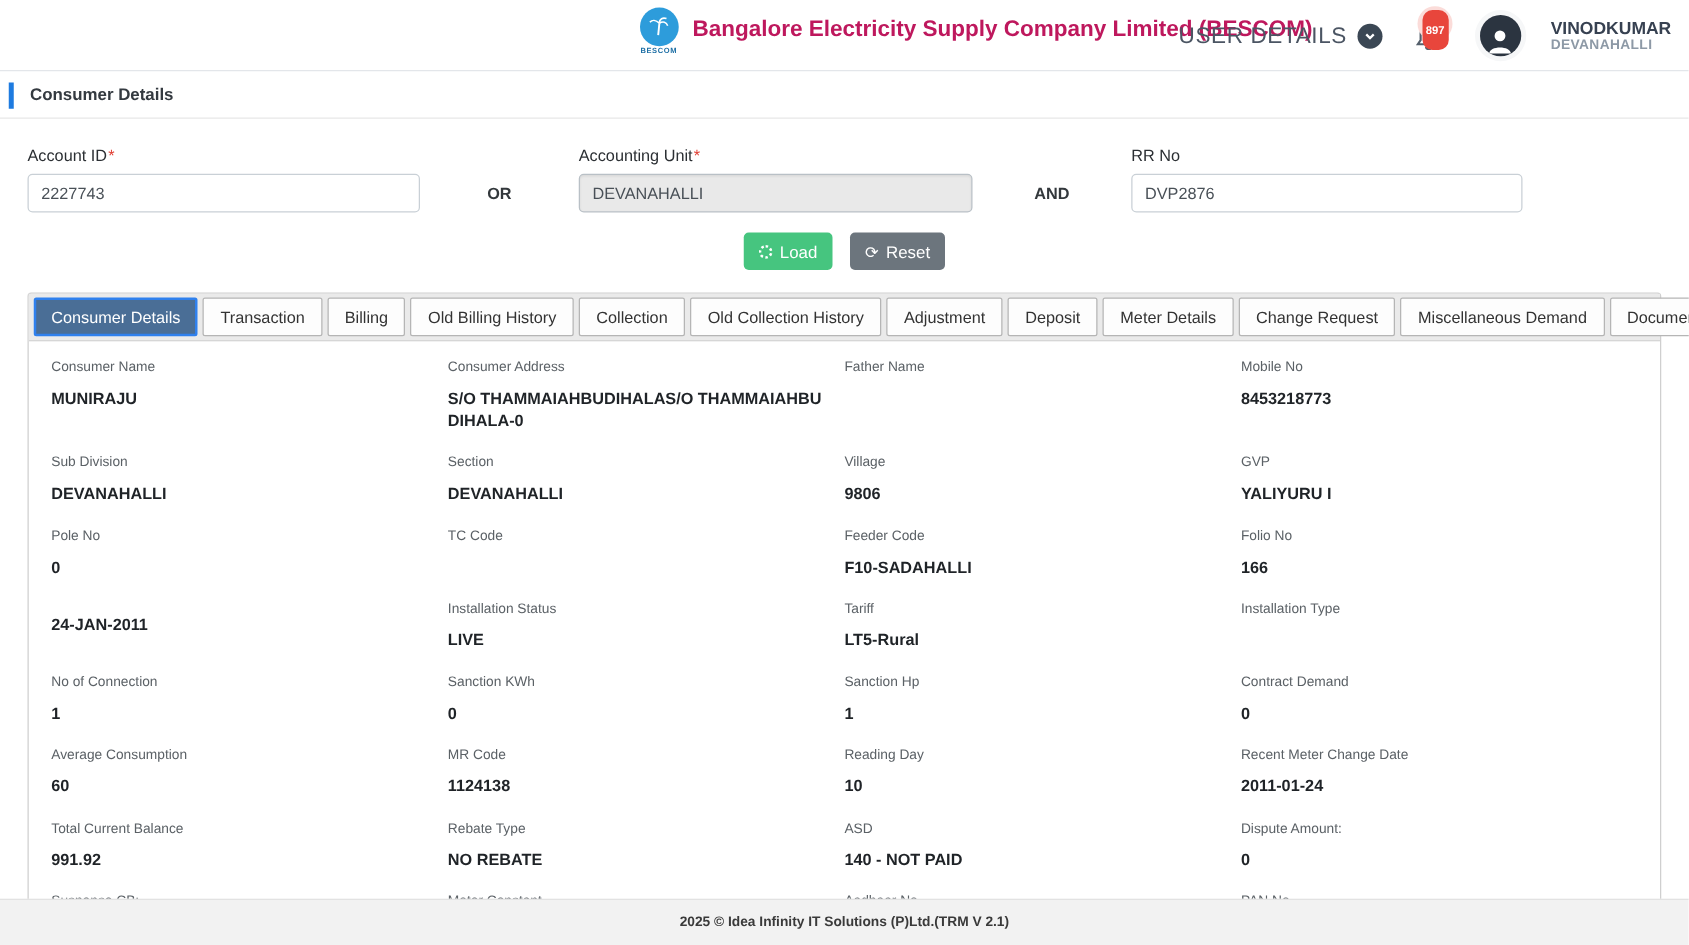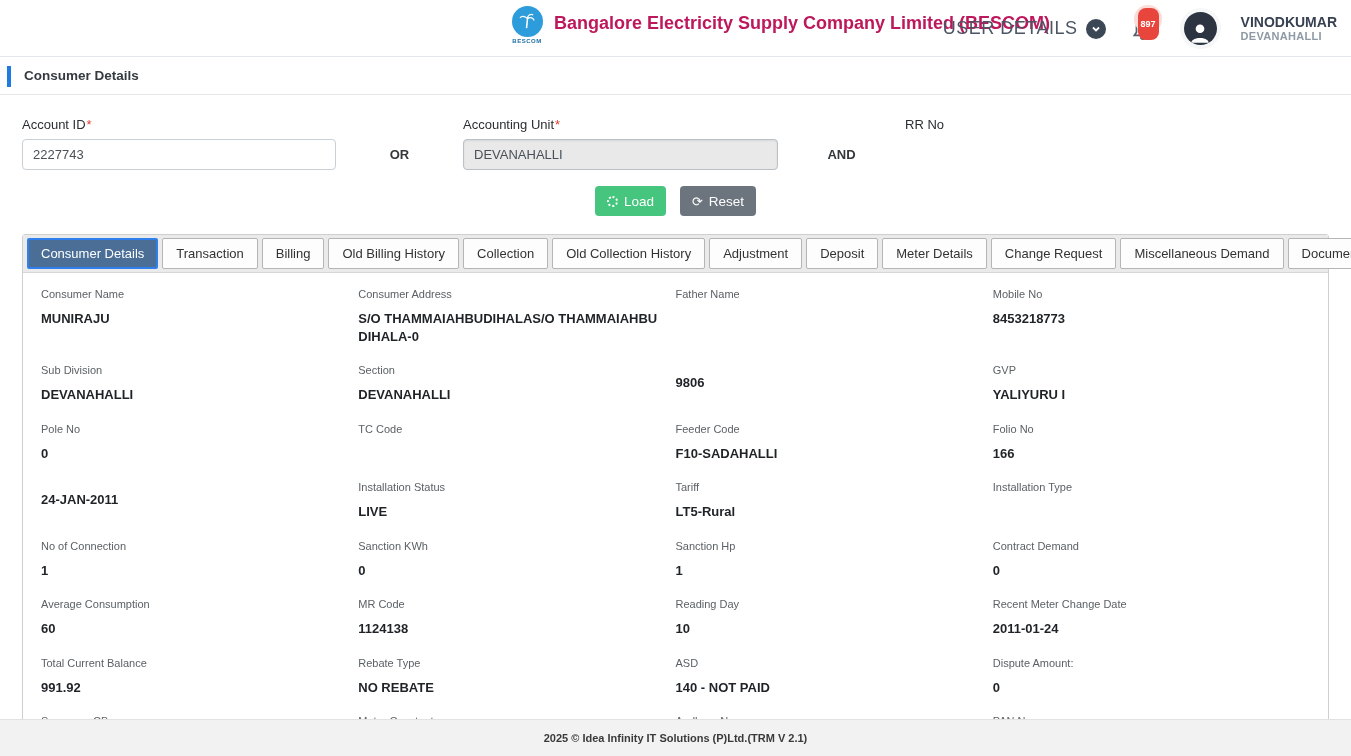--- a/index.html
+++ b/index.html
@@ -126,20 +126,21 @@
     <input class="w1" value="2227743" style="">
   </div>
   <div class="conj">OR</div>
   <div class="fgroup w2">
     <label><span>Accounting Unit</span><span class="req">*</span></label>
     <input class="w2 disabled-input" value="DEVANAHALLI" style="">
   </div>
   <div class="conj">AND</div>
   <div class="fgroup w3">
     <label><span>RR No</span></label>
+    <input class="w3" value="DVP2876" style="">
   </div>
 </div>
 
 <div class="btn-row">
   <button class="btn btn-load">
     <span class="spinner"></span>
     <span>Load</span>
   </button>
   <button class="btn btn-reset">
     <span class="reset-glyph">⟳</span>
@@ -181,20 +182,21 @@
       </div>
       <div class="cell">
         <div class="cell-label">Sub Division</div>
         <div class="cell-value">DEVANAHALLI</div>
       </div>
       <div class="cell">
         <div class="cell-label">Section</div>
         <div class="cell-value">DEVANAHALLI</div>
       </div>
       <div class="cell">
+        <div class="cell-label">Village</div>
         <div class="cell-value">9806</div>
       </div>
       <div class="cell">
         <div class="cell-label">GVP</div>
         <div class="cell-value">YALIYURU I</div>
       </div>
       <div class="cell">
         <div class="cell-label">Pole No</div>
         <div class="cell-value">0</div>
       </div>

